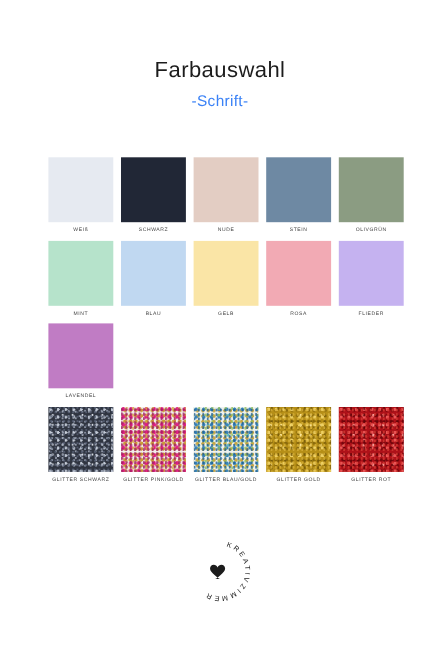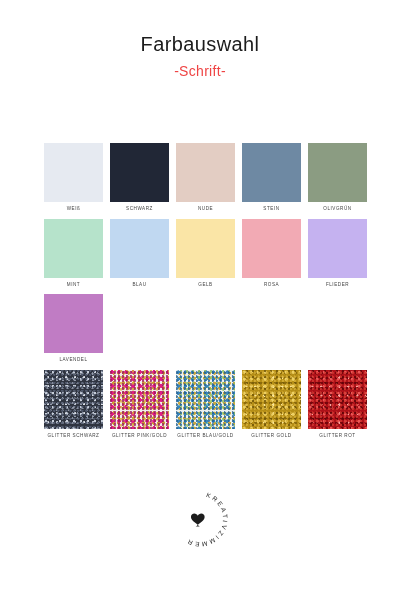--- a/index.html
+++ b/index.html
@@ -11,34 +11,34 @@
     height: 600px;
     background: #ffffff;
     font-family: "Liberation Sans", sans-serif;
     overflow: hidden;
     position: relative;
   }
 
   
   .header {
     text-align: center;
-    padding-top: 32px;
+    padding-top: 52px;
   }
   .title {
     font-size: 20px;
     font-weight: 400;
     color: #1c1c1c;
     letter-spacing: 0.4px;
     line-height: 1.25;
     margin: 0;
   }
   .subtitle {
     font-size: 14px;
     font-weight: 400;
-    color: #ef4444;
+    color: #3b82f6;
     letter-spacing: 0.3px;
     margin: 6px 0 0 0;
   }
 
   
   .palette {
     position: absolute;
     left: 44px;
     top: 143px;
     width: 320px;

